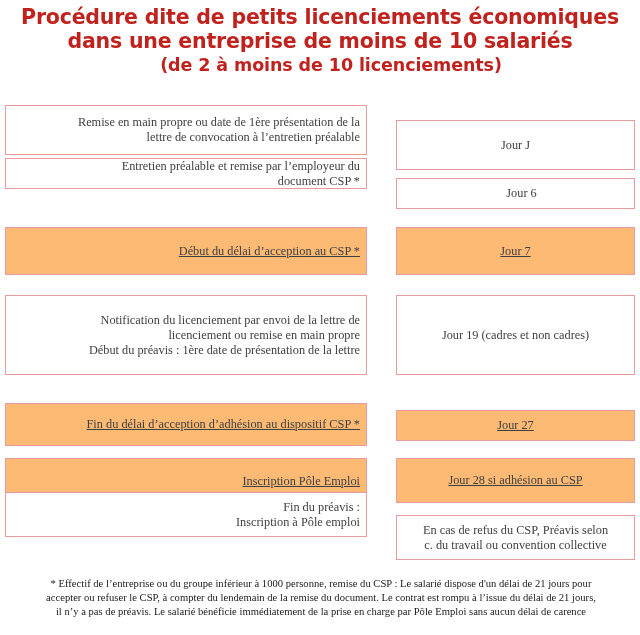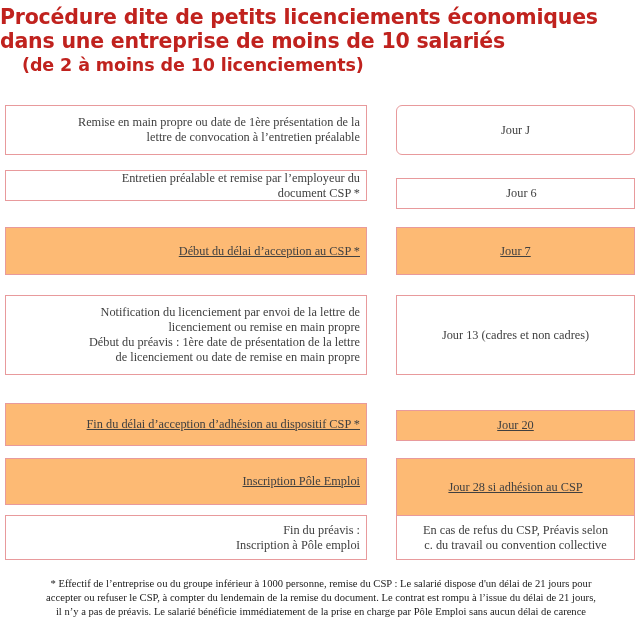--- a/index.html
+++ b/index.html
@@ -14,20 +14,21 @@
     font-family: "Liberation Serif", "DejaVu Serif", serif;
     overflow: hidden;
   }
 
   
   .title-block {
     position: absolute;
     left: 0;
     top: 6px;
     width: 640px;
+    text-align: center;
     color: #C0221E;
     font-family: "DejaVu Sans", "Liberation Sans", sans-serif;
     font-weight: bold;
     line-height: 1.16;
   }
   .title-line-1,
   .title-line-2 {
     font-size: 20.5px;
     letter-spacing: -0.2px;
     white-space: nowrap;
@@ -110,70 +111,69 @@
   <div class="title-line-2">dans une entreprise de moins de 10 salariés</div>
   <div class="title-line-3">(de 2 à moins de 10 licenciements)</div>
 </div>
 
 <div class="flow-table" id="flow-table" style="height: 470px; position: absolute;">
     <div class="flow-row" style="position: absolute; left: 0px; top: 0px; width: 640px;">
       <div class="cell cell-left plain" style="top: 0px; height: 50px;">
         <span class="ln">Remise en main propre ou date de 1ère présentation de la</span>
         <span class="ln">lettre de convocation à l’entretien préalable</span>
       </div>
-      <div class="cell cell-right plain" style="top: 0px; height: 50px; border-radius: 6px;">
+      <div class="cell cell-right plain" style="top: 15px; height: 50px;">
         <span class="ln">Jour J</span>
       </div>
     </div>
     <div class="flow-row" style="position: absolute; left: 0px; top: 0px; width: 640px;">
-      <div class="cell cell-left plain" style="top: 65px; height: 31px;">
+      <div class="cell cell-left plain" style="top: 53px; height: 31px;">
         <span class="ln">Entretien préalable et remise par l’employeur du</span>
         <span class="ln">document CSP *</span>
       </div>
       <div class="cell cell-right plain" style="top: 73px; height: 31px; padding-left: 18px;">
         <span class="ln">Jour 6</span>
       </div>
     </div>
     <div class="flow-row" style="position: absolute; left: 0px; top: 0px; width: 640px;">
       <div class="cell cell-left shaded" style="top: 122px; height: 48px;">
         <span class="ln">Début du délai d’acception au CSP *</span>
       </div>
       <div class="cell cell-right shaded" style="top: 122px; height: 48px;">
         <span class="ln">Jour 7</span>
       </div>
     </div>
     <div class="flow-row" style="position: absolute; left: 0px; top: 0px; width: 640px;">
       <div class="cell cell-left plain" style="top: 190px; height: 80px;">
         <span class="ln">Notification du licenciement par envoi de la lettre de</span>
         <span class="ln">licenciement ou remise en main propre</span>
         <span class="ln">Début du préavis : 1ère date de présentation de la lettre</span>
-        <span class="ln">de licenciement ou date de remise en main propre</span>
       </div>
       <div class="cell cell-right plain" style="top: 190px; height: 80px;">
-        <span class="ln">Jour 13 (cadres et non cadres)</span>
+        <span class="ln">Jour 19 (cadres et non cadres)</span>
       </div>
     </div>
     <div class="flow-row" style="position: absolute; left: 0px; top: 0px; width: 640px;">
       <div class="cell cell-left shaded" style="top: 298px; height: 43px;">
         <span class="ln">Fin du délai d’acception d’adhésion au dispositif CSP *</span>
       </div>
       <div class="cell cell-right shaded" style="top: 305px; height: 31px;">
-        <span class="ln">Jour 20</span>
+        <span class="ln">Jour 27</span>
       </div>
     </div>
     <div class="flow-row" style="position: absolute; left: 0px; top: 0px; width: 640px;">
       <div class="cell cell-left shaded" style="top: 353px; height: 47px;">
         <span class="ln">Inscription Pôle Emploi</span>
       </div>
-      <div class="cell cell-right shaded" style="top: 353px; height: 58px;">
+      <div class="cell cell-right shaded" style="top: 353px; height: 45px;">
         <span class="ln">Jour 28 si adhésion au CSP</span>
       </div>
     </div>
     <div class="flow-row" style="position: absolute; left: 0px; top: 0px; width: 640px;">
-      <div class="cell cell-left plain" style="top: 410px; height: 45px;">
+      <div class="cell cell-left plain" style="top: 387px; height: 45px;">
         <span class="ln">Fin du préavis :</span>
         <span class="ln">Inscription à Pôle emploi</span>
       </div>
       <div class="cell cell-right plain" style="top: 410px; height: 45px;">
         <span class="ln">En cas de refus du CSP, Préavis selon</span>
         <span class="ln">c. du travail ou convention collective</span>
       </div>
     </div>
   </div>
 

